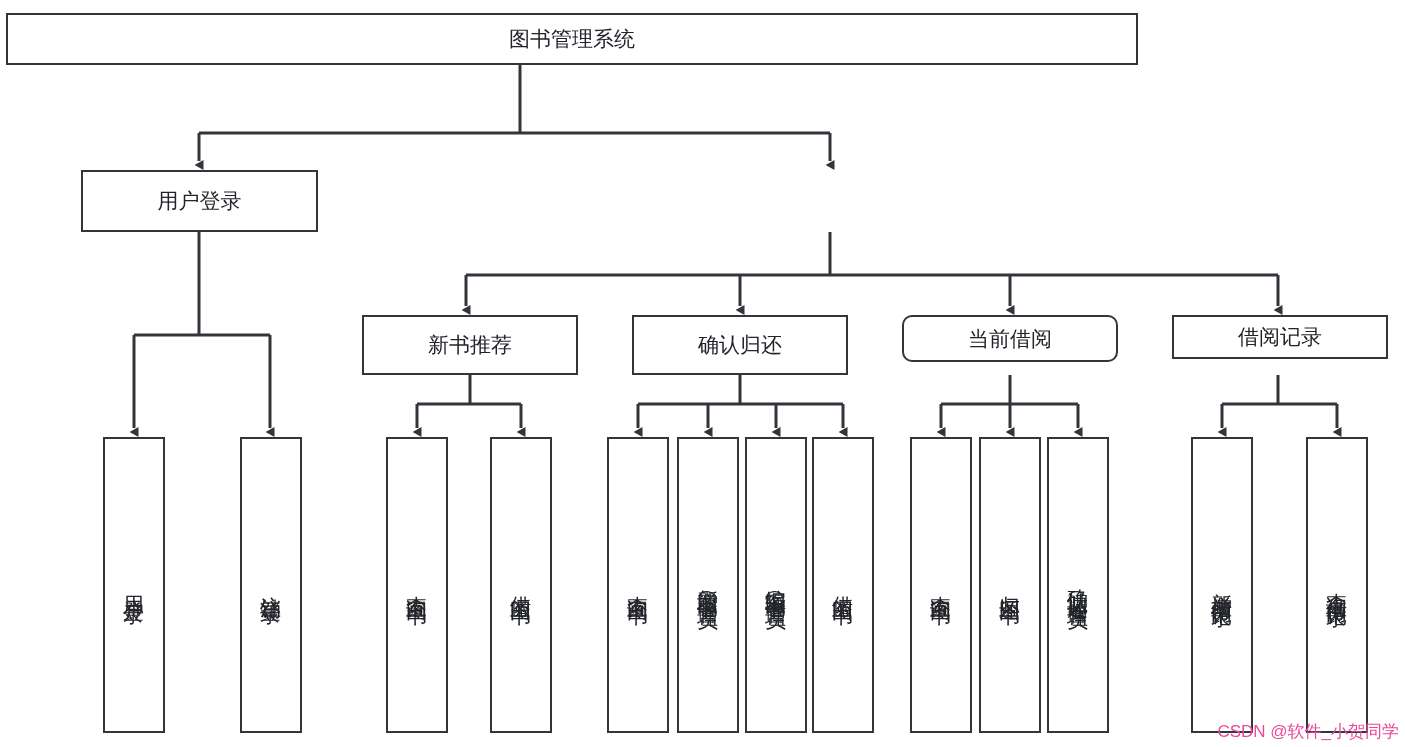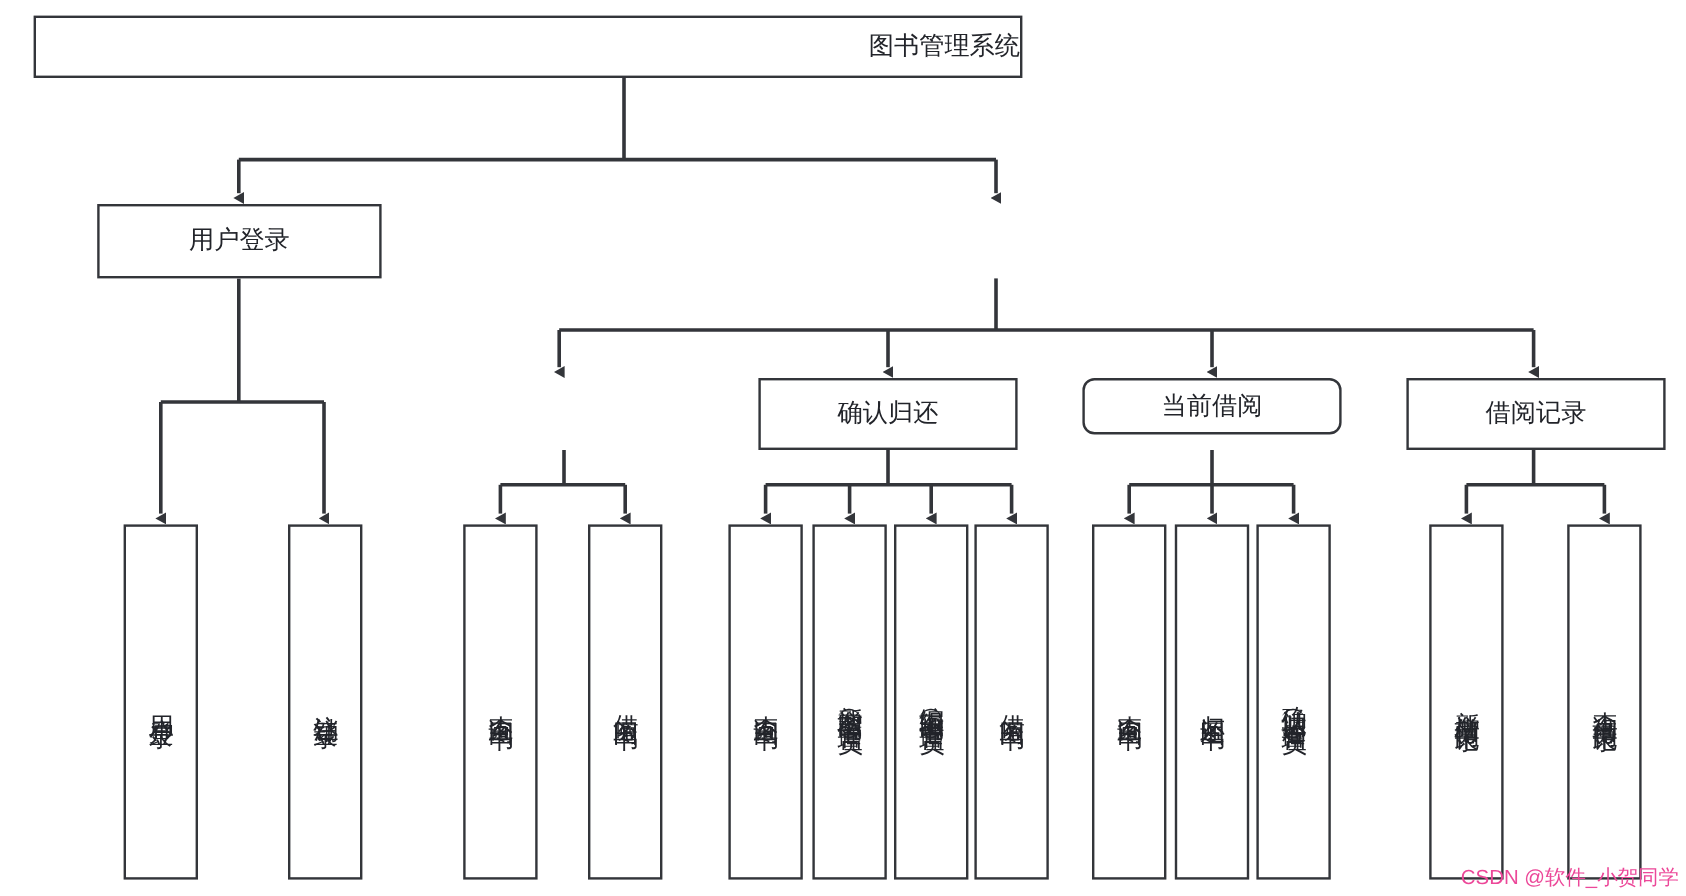--- a/index.html
+++ b/index.html
@@ -118,35 +118,38 @@
       <path d="M1010,404 L1010,428" marker-end="url(#arrowhead)"></path>
       <path d="M1078,404 L1078,428" marker-end="url(#arrowhead)"></path>
 
       <path d="M1278,375 L1278,404"></path>
       <path d="M1222,404 L1337,404"></path>
       <path d="M1222,404 L1222,428" marker-end="url(#arrowhead)"></path>
       <path d="M1337,404 L1337,428" marker-end="url(#arrowhead)"></path>
     </g>
   </svg>
 
-  <div class="node-box horizontal" style="left:28px; top:13px; width:824px; height:52px;justify-content:flex-end;">
+  <div class="node-box horizontal" style="left:6px; top:13px; width:1132px; height:52px;">
     <span class="node-label">图书管理系统</span>
   </div>
 
   <div class="node-box horizontal" style="left:81px; top:170px; width:237px; height:62px;">
     <span class="node-label">用户登录</span>
   </div>
 
+  <div class="node-box horizontal" style="left:362px; top:315px; width:216px; height:60px;">
+    <span class="node-label">新书推荐</span>
+  </div>
   <div class="node-box horizontal" style="left:632px; top:315px; width:216px; height:60px;">
     <span class="node-label">确认归还</span>
   </div>
   <div class="node-box horizontal" style="left:902px; top:315px; width:216px; height:47px;border-radius:10px;">
     <span class="node-label">当前借阅</span>
   </div>
-  <div class="node-box horizontal" style="left:1172px; top:315px; width:216px; height:60px;">
+  <div class="node-box horizontal" style="left:1172px; top:315px; width:216px; height:44px;">
     <span class="node-label">借阅记录</span>
   </div>
 
   <div class="node-box vertical" style="left:103px; top:437px; width:62px; height:296px;">
     <span class="node-label">用户登录</span>
   </div>
   <div class="node-box vertical" style="left:240px; top:437px; width:62px; height:296px;">
     <span class="node-label">注销登录</span>
   </div>
 

